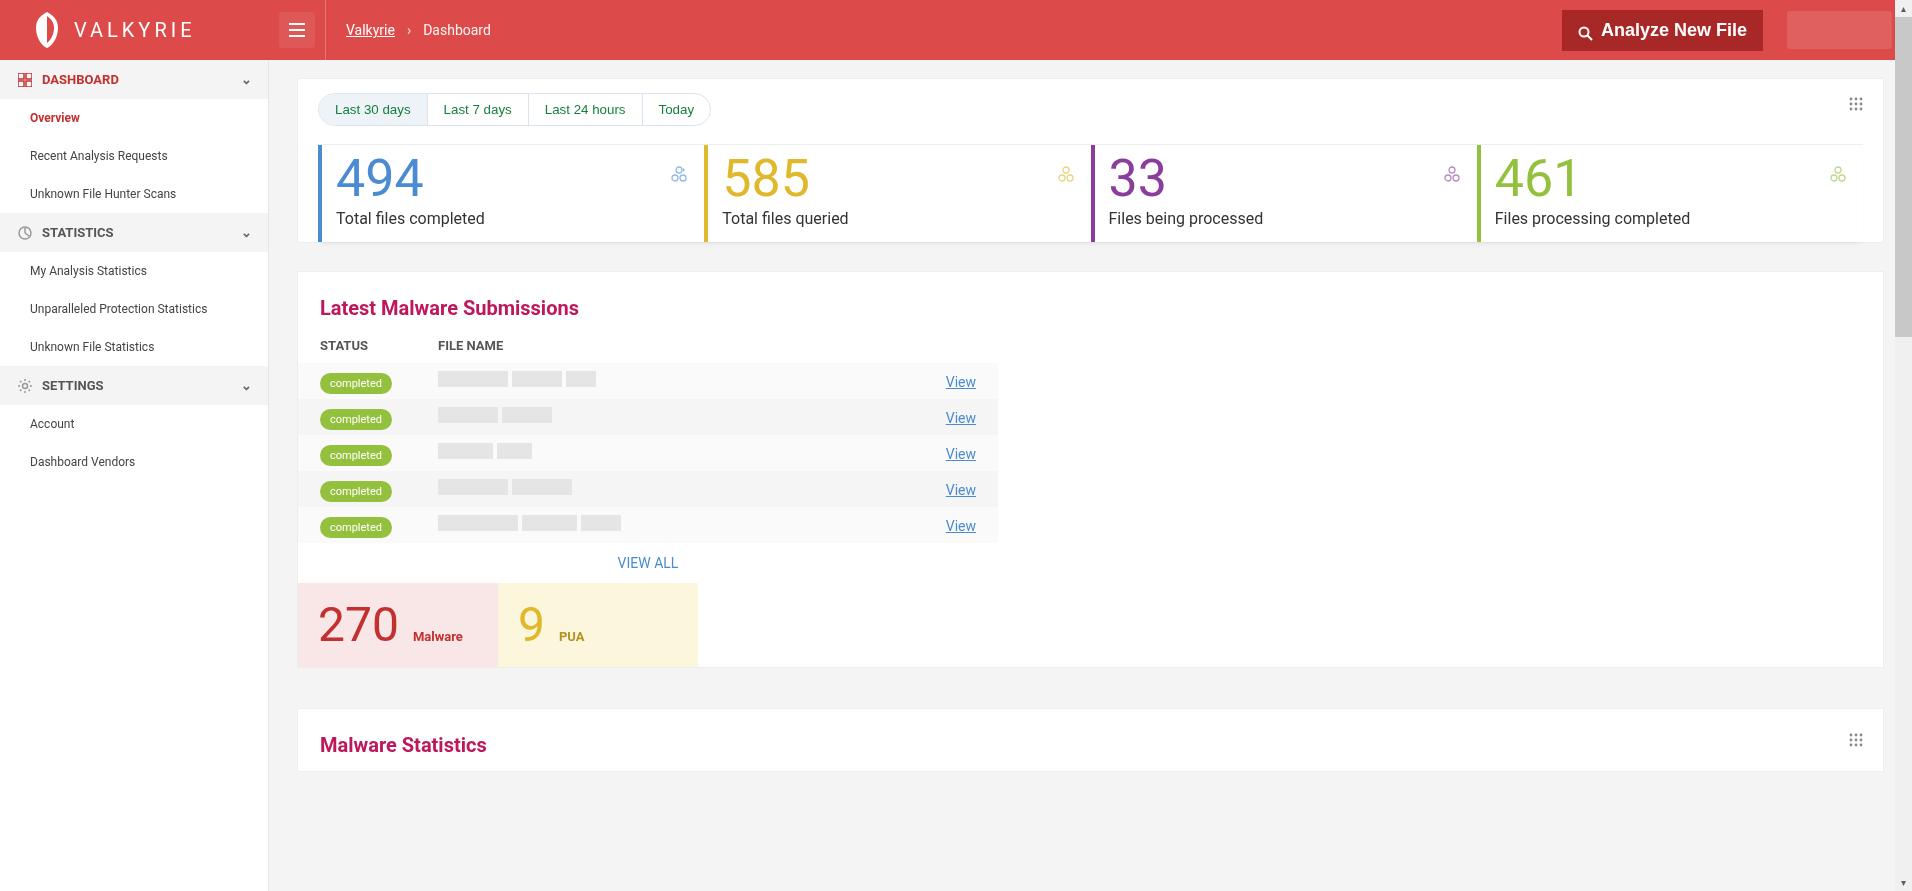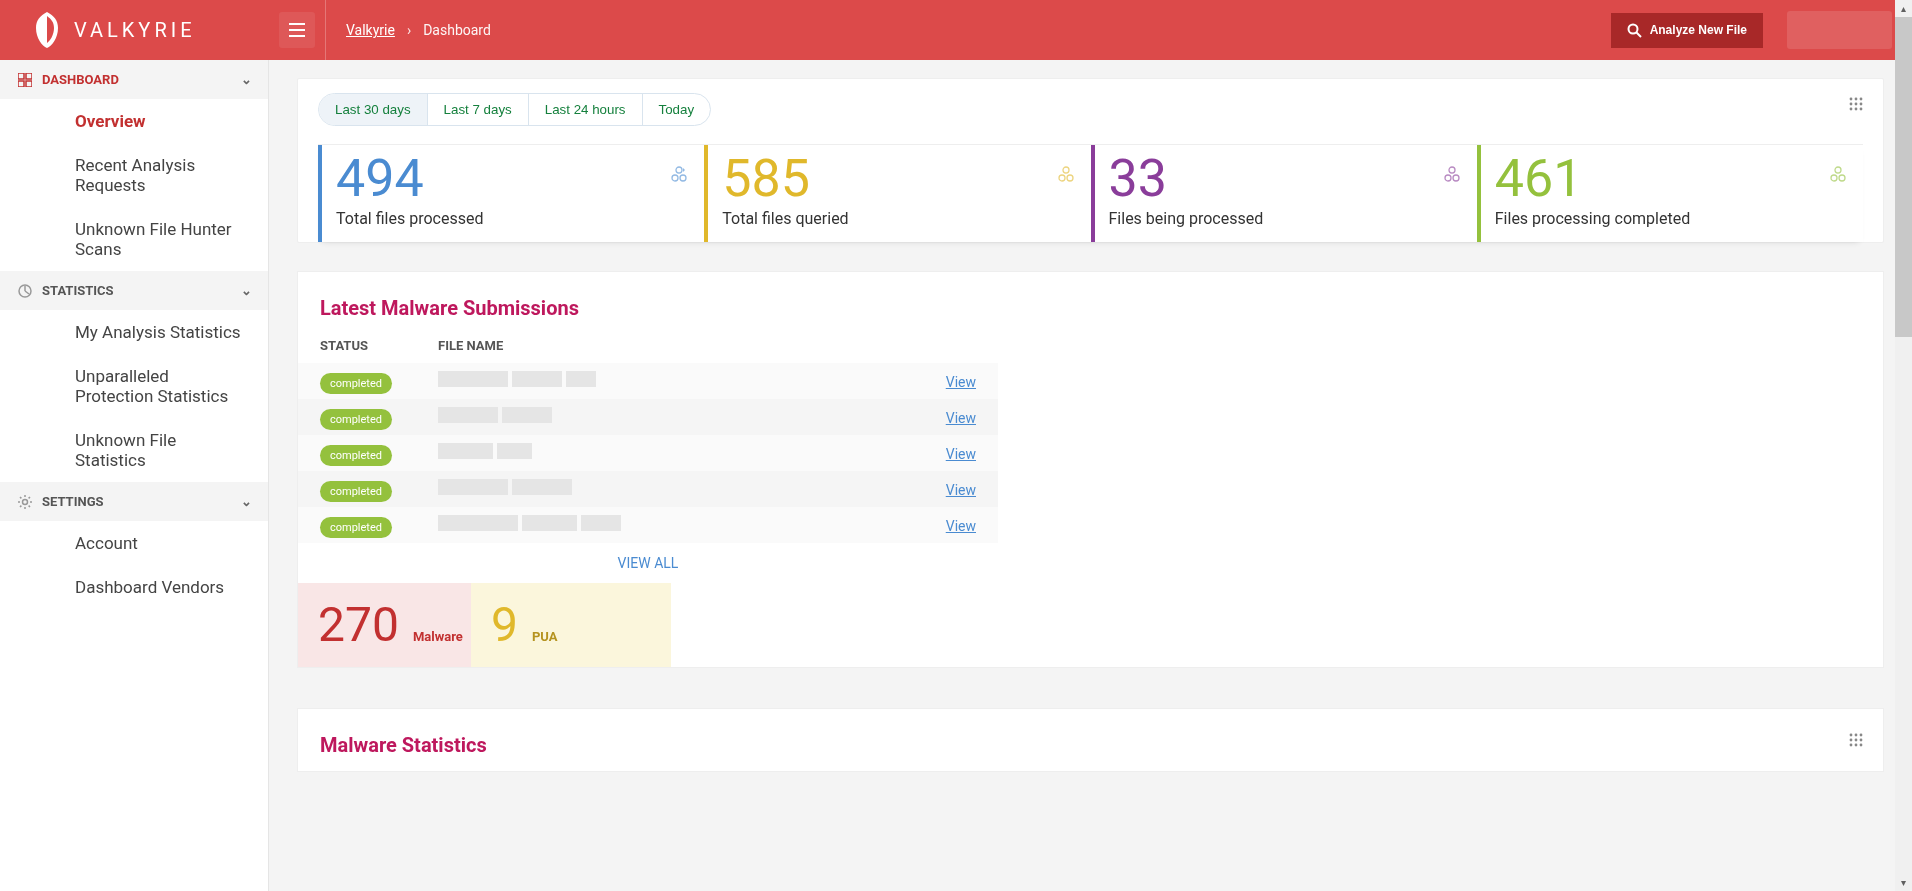--- a/index.html
+++ b/index.html
@@ -61,26 +61,26 @@
     gap: 12px;
   }
   .breadcrumb a { color:#fff; text-decoration: underline; }
   .breadcrumb .sep { opacity:0.85; }
   .breadcrumb .cur { opacity:0.95; }
   .spacer { flex:1; }
   .analyze-btn {
     background: #a82828;
     color: #fff;
     font-weight: 700;
-    font-size: 12px;
+    font-size: 18px;
     border: none;
     padding: 10px 16px;
     border-radius: 0;
     display: flex;
-    align-items: center;
+    align-items: flex-end;
     gap: 8px;
     cursor: pointer;
     margin-right: 24px;
   }
   .user-block {
     width: 105px; height: 38px;
     background: rgba(255,255,255,0.12);
     border-radius: 3px;
   }
 
@@ -103,24 +103,23 @@
     position: relative;
     cursor: pointer;
   }
   .nav-section-head.red { color:#c23030; }
   .nav-section-head .chev {
     position: absolute; right: 16px;
     color: #666;
   }
   .nav-item {
     padding: 12px 18px 12px 30px;
-    font-size: 17px;
+    font-size: 12px;
     color: #444;
     cursor: pointer;
-    margin-left: 45px;
   }
   .nav-item.active { color: #c23030; font-weight: 700; }
 
   .main {
     flex:1;
     overflow-y: auto;
     padding: 18px 28px 30px 28px;
     position: relative;
   }
   .card {
@@ -248,21 +247,21 @@
   }
   .count-row {
     display:flex;
   }
   .count-card {
     padding: 18px 20px;
     display:flex;
     align-items: baseline;
     gap: 14px;
   }
-  .count-card.red { background:#f9e6e6; width:173px; }
+  .count-card.red { background:#f9e6e6; width:200px; }
   .count-card.yellow { background:#fbf6dc; width:200px; }
   .count-card .num { font-size: 48px; font-weight:400; line-height:1; }
   .count-card.red .num { color:#c23030; }
   .count-card.red .lbl { color:#c23030; font-size:13px; font-weight:700; }
   .count-card.yellow .num { color:#e0b82b; }
   .count-card.yellow .lbl { color:#b59320; font-size:13px; font-weight:700; }
 
   .scroll-track {
     position:absolute;
     right:0; top:0;
@@ -396,21 +395,21 @@
         <div class="stat blue">
           <span class="icon-sm">
             <svg width="18" height="18" viewBox="0 0 18 18">
                 <circle cx="5" cy="13" r="3" fill="none" stroke="#4a8bd1" stroke-width="1.3"></circle>
                 <circle cx="13" cy="13" r="3" fill="none" stroke="#4a8bd1" stroke-width="1.3"></circle>
                 <circle cx="9" cy="5" r="3" fill="none" stroke="#4a8bd1" stroke-width="1.3"></circle>
                 <path d="M13 3 l2 2 l-2 2" fill="#4a8bd1"></path>
               </svg>
           </span>
           <div class="big">494</div>
-          <div class="lbl">Total files processed</div>
+          <div class="lbl">Total files completed</div>
         </div>
         <div class="stat gold">
           <span class="icon-sm">
             <svg width="18" height="18" viewBox="0 0 18 18">
                 <circle cx="5" cy="13" r="3" fill="none" stroke="#e0b82b" stroke-width="1.3"></circle>
                 <circle cx="13" cy="13" r="3" fill="none" stroke="#e0b82b" stroke-width="1.3"></circle>
                 <circle cx="9" cy="5" r="3" fill="none" stroke="#e0b82b" stroke-width="1.3"></circle>
               </svg>
           </span>
           <div class="big">585</div>

